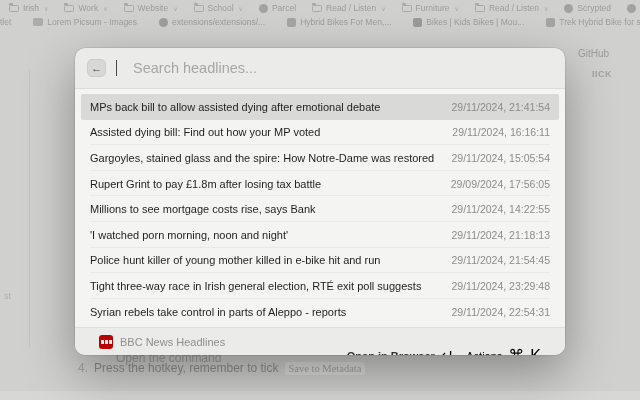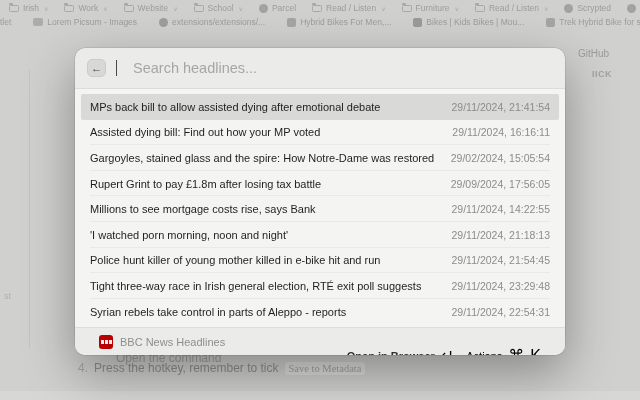--- a/index.html
+++ b/index.html
@@ -231,21 +231,21 @@
         <span class="row-time">29/11/2024, 21:41:54</span>
       </div>
 
       <div class="row">
         <span class="row-title">Assisted dying bill: Find out how your MP voted</span>
         <span class="row-time">29/11/2024, 16:16:11</span>
       </div>
 
       <div class="row">
         <span class="row-title">Gargoyles, stained glass and the spire: How Notre-Dame was restored</span>
-        <span class="row-time">29/02/2024, 15:05:54</span>
+        <span class="row-time">29/11/2024, 15:05:54</span>
       </div>
 
       <div class="row">
         <span class="row-title">Rupert Grint to pay £1.8m after losing tax battle</span>
         <span class="row-time">29/09/2024, 17:56:05</span>
       </div>
 
       <div class="row">
         <span class="row-title">Millions to see mortgage costs rise, says Bank</span>
         <span class="row-time">29/11/2024, 14:22:55</span>

